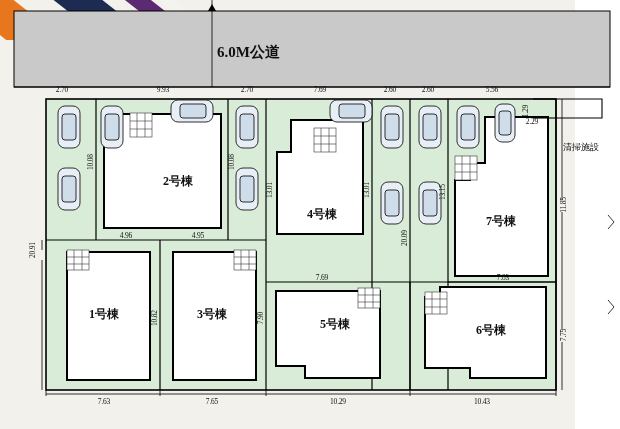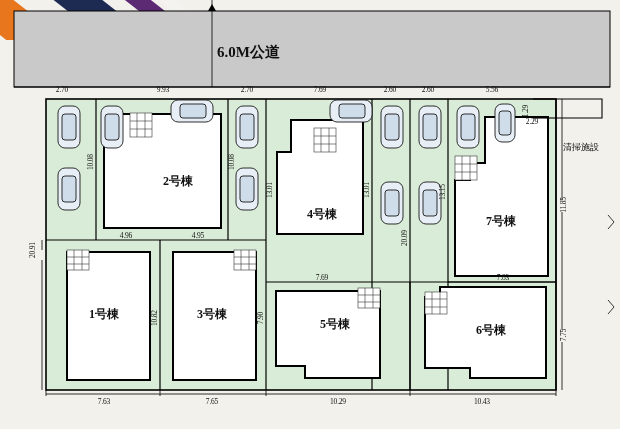--- a/index.html
+++ b/index.html
@@ -1,21 +1,21 @@
 <!DOCTYPE html>
 <html><head>
 <meta charset="utf-8">
 <style>
   html,body{margin:0;padding:0;background:#fff;}
   body{
     font-family:"Liberation Serif","DejaVu Serif",serif;
     width:620px;height:429px;overflow:hidden;position:relative;
   }
   #stage{
-    position:absolute;left:0;top:0;width:620px;height:429px;
+    position:absolute;left:0;top:0;width:575px;height:429px;
     background:#f3f1ec;
   }
   
   .ribbon-wrap{position:absolute;left:0;top:0;width:230px;height:40px;overflow:hidden;pointer-events:none;}
   .rib{position:absolute;transform-origin:0 0;}
   .rib-orange{left:-30px;top:-34px;width:150px;height:36px;background:#e8761d;transform:rotate(38deg);}
   .rib-dark{left:46px;top:-44px;width:150px;height:30px;background:#1d2a52;transform:rotate(38deg);}
   .rib-purple{left:92px;top:-46px;width:150px;height:16px;background:#5b2a72;transform:rotate(38deg);}
   .rib-white{left:118px;top:-44px;width:150px;height:10px;background:#f4f3ef;transform:rotate(38deg);}
 

